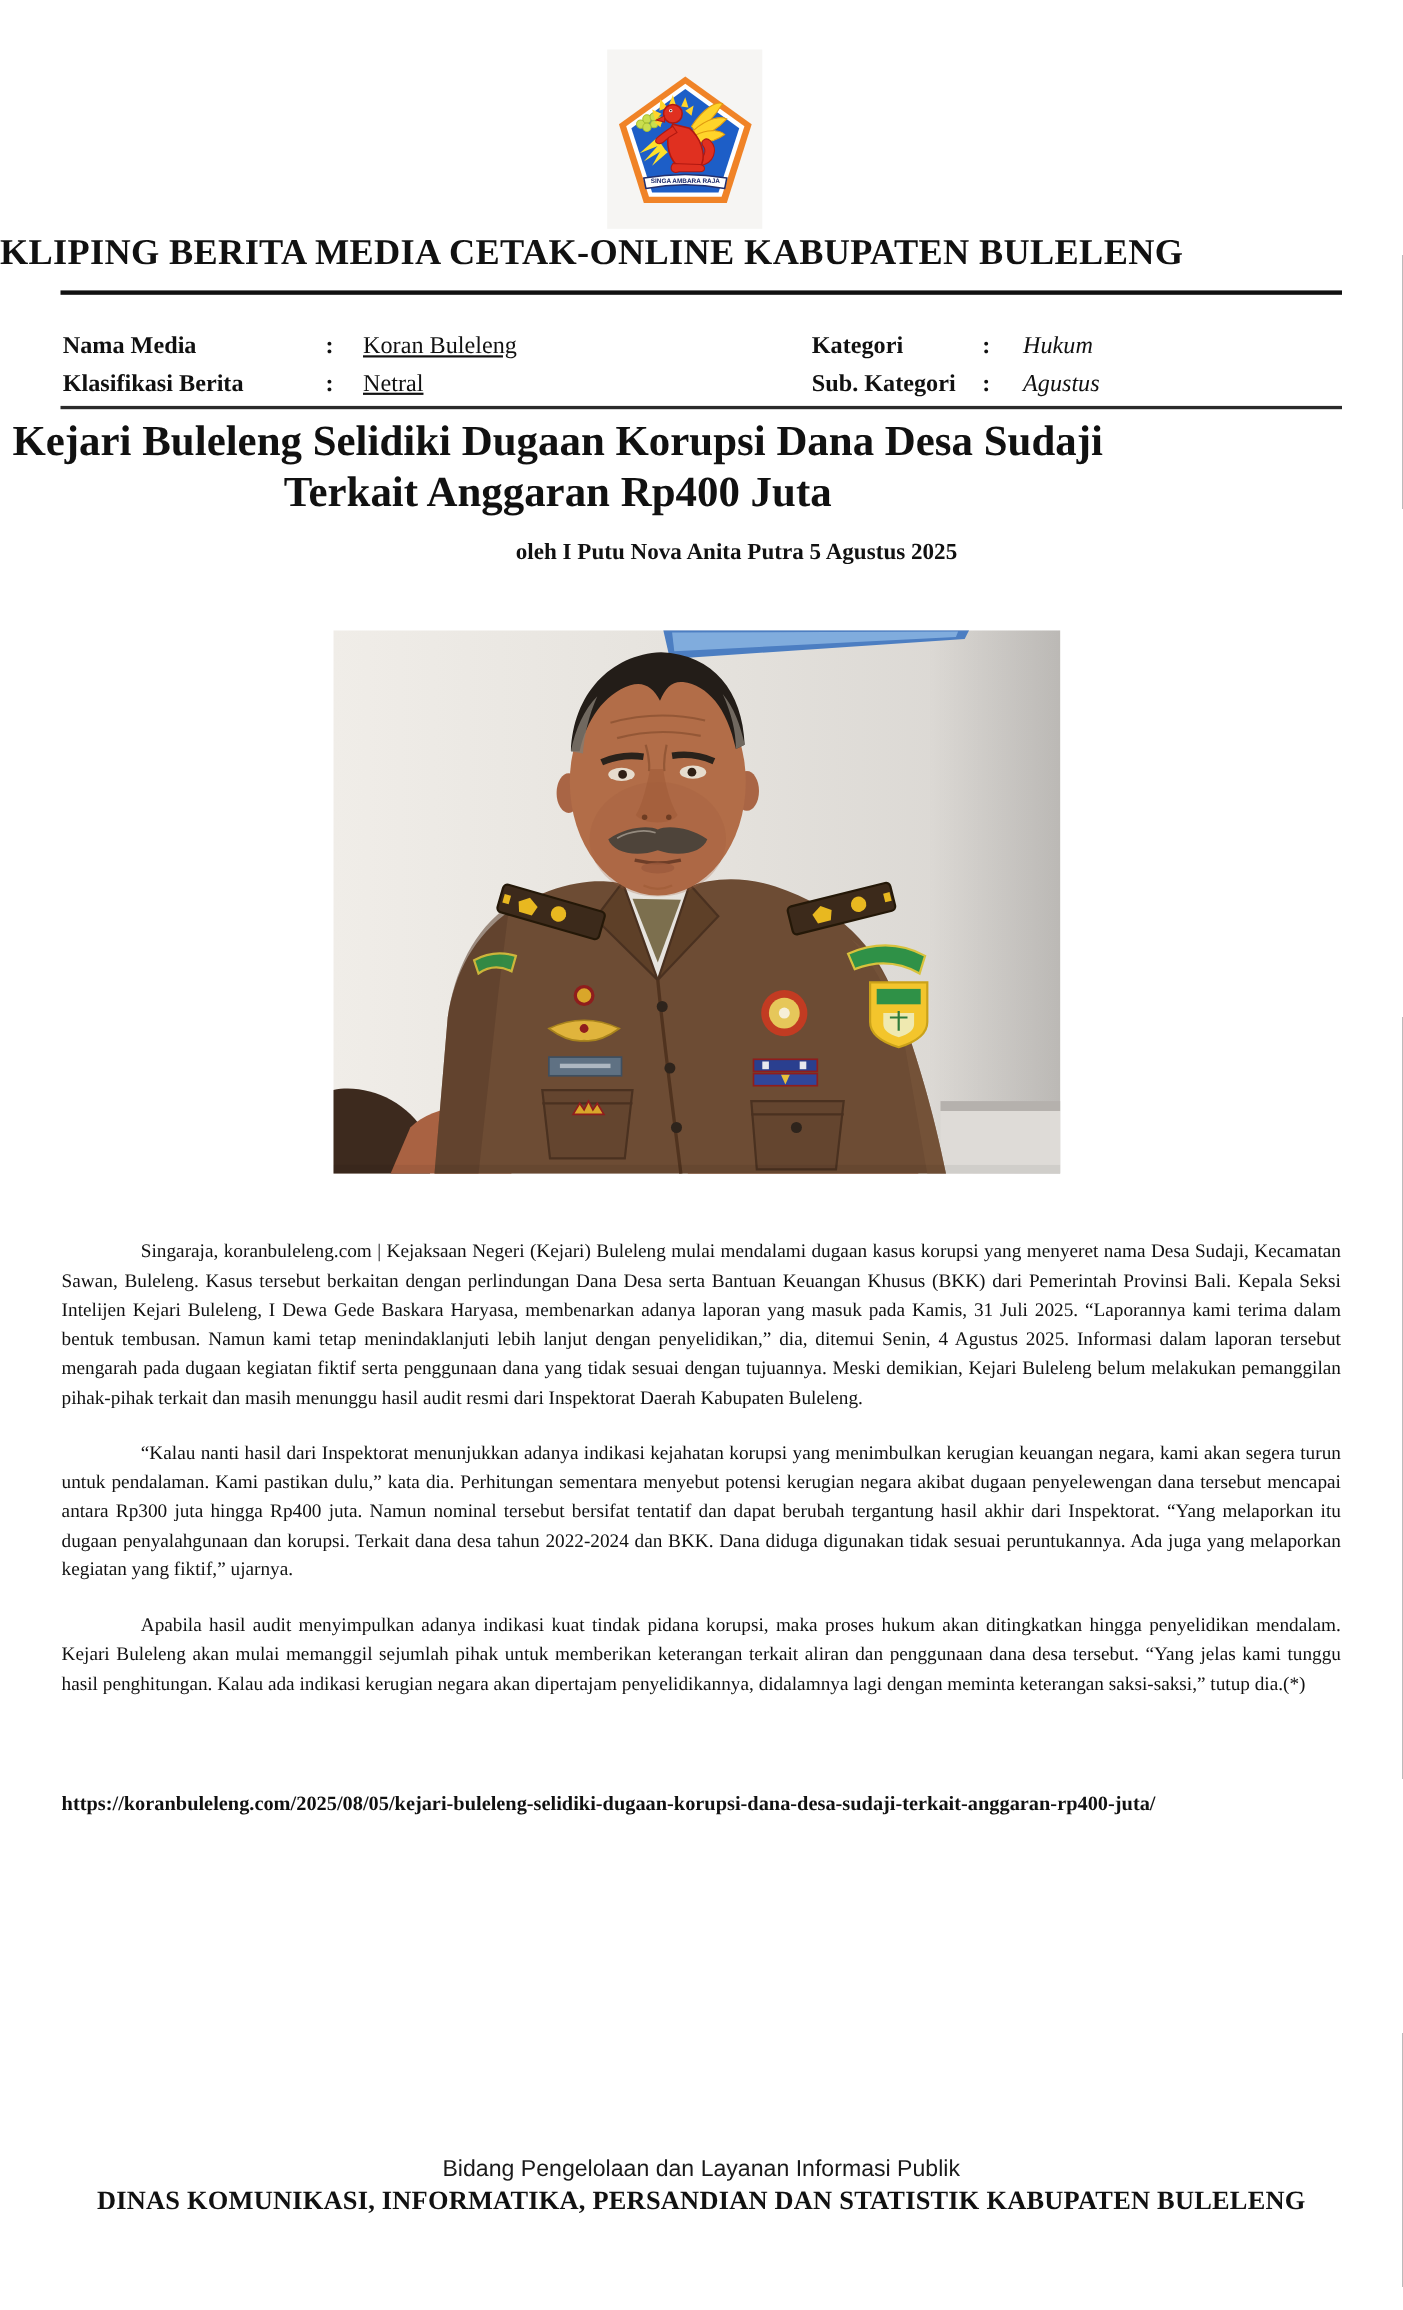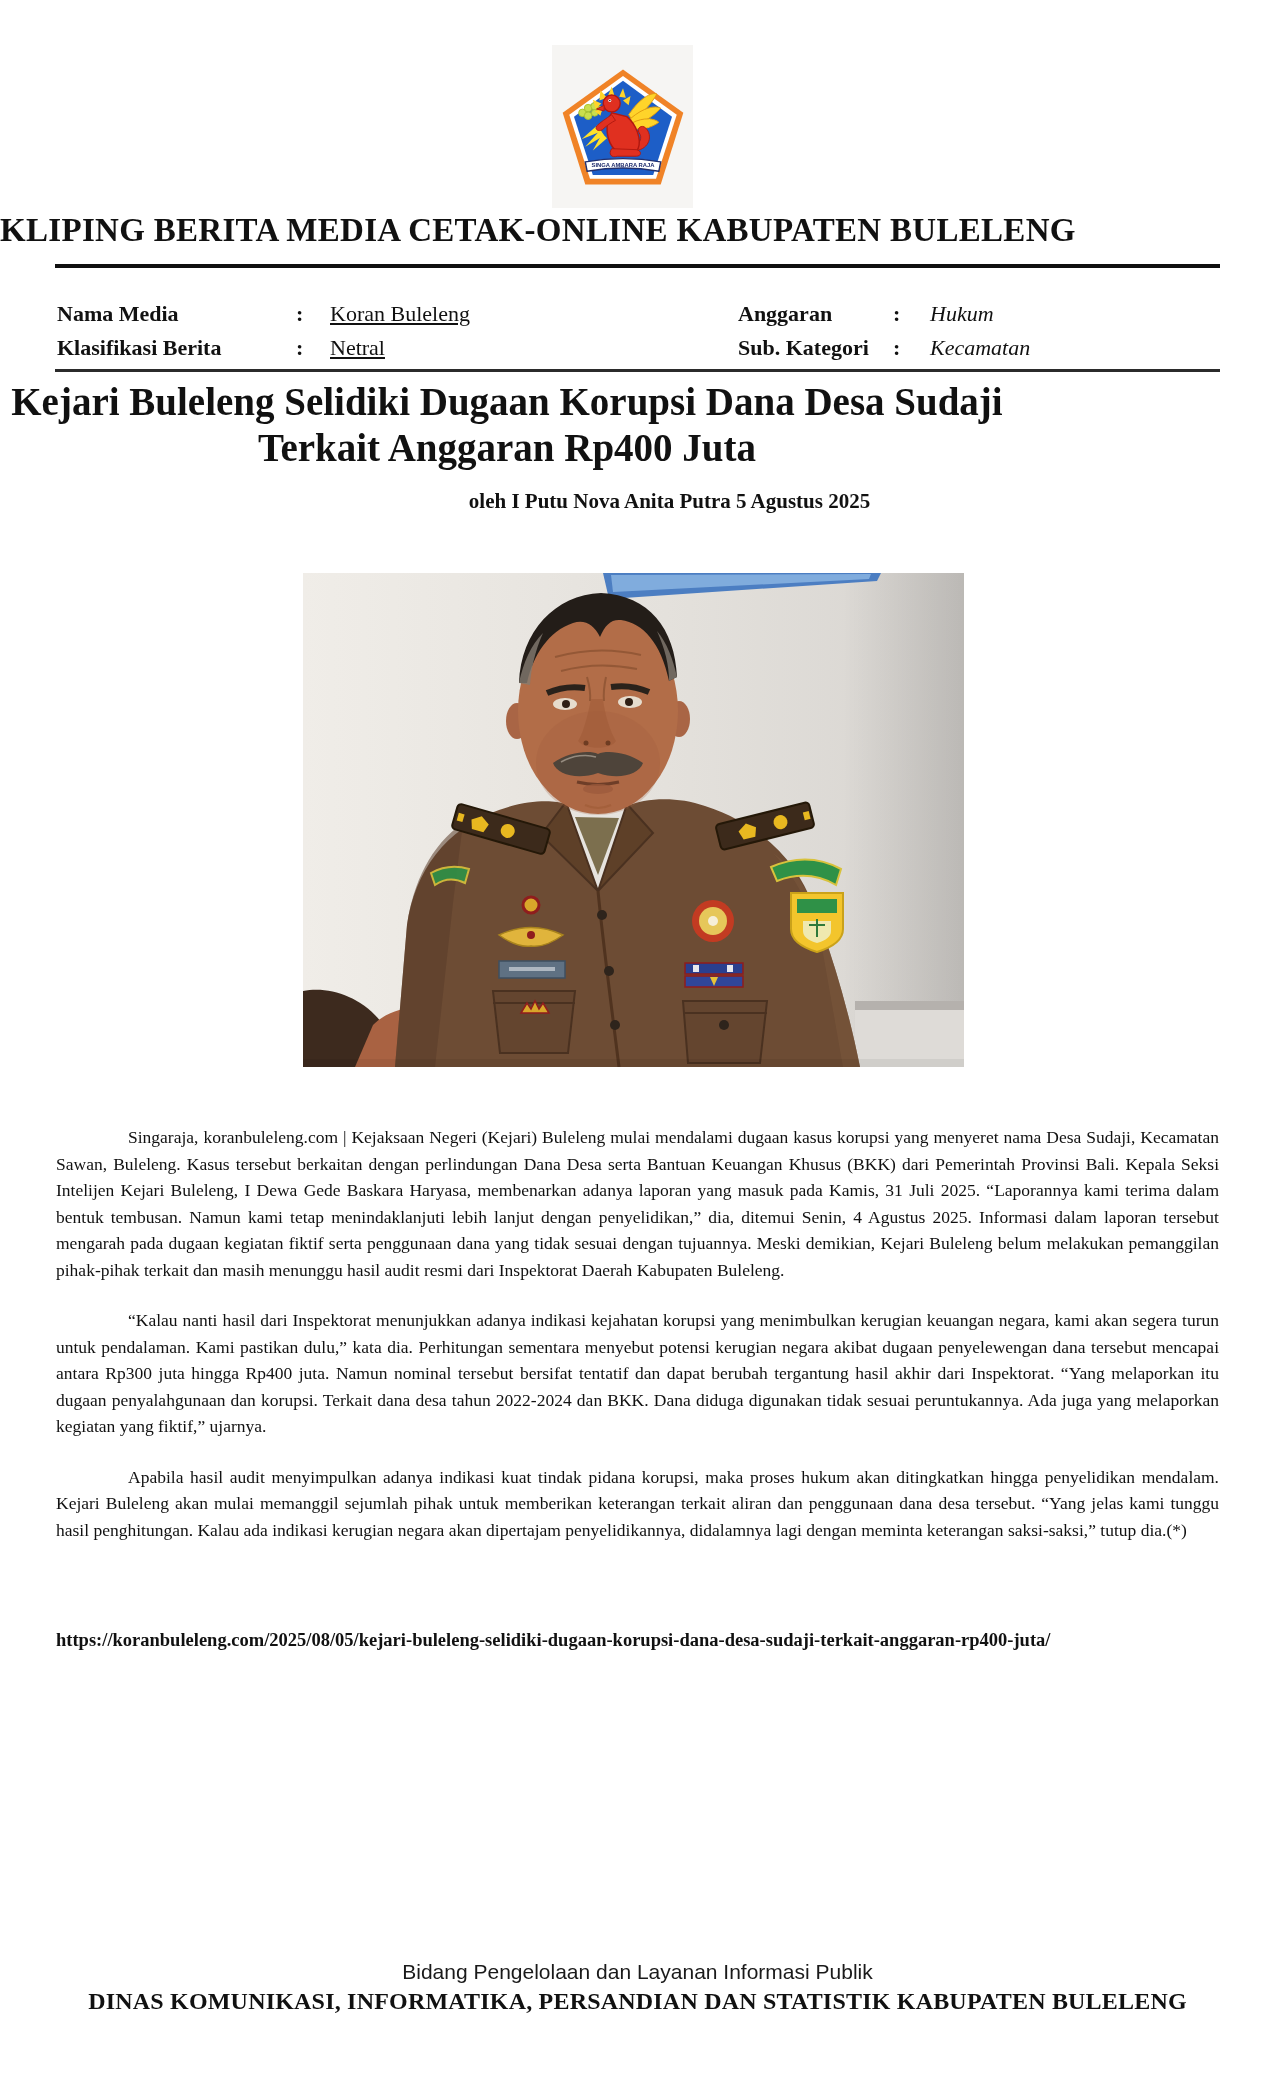--- a/index.html
+++ b/index.html
@@ -111,27 +111,27 @@
   <div class="abs rule rule-top"></div>
 
   <span class="abs meta m-r1 m-lab-l"><b>Nama Media</b></span>
   <span class="abs meta m-r1 m-col-l" style="font-weight:bold">:</span>
   <span class="abs meta m-r1 m-val-l">Koran Buleleng</span>
 
   <span class="abs meta m-r2 m-lab-l"><b>Klasifikasi Berita</b></span>
   <span class="abs meta m-r2 m-col-l" style="font-weight:bold">:</span>
   <span class="abs meta m-r2 m-val-l">Netral</span>
 
-  <span class="abs meta m-r1 m-lab-r"><b>Anggaran</b></span>
+  <span class="abs meta m-r1 m-lab-r"><b>Kategori</b></span>
   <span class="abs meta m-r1 m-col-r" style="font-weight:bold">:</span>
   <span class="abs meta m-r1 m-val-r">Hukum</span>
 
   <span class="abs meta m-r2 m-lab-r"><b>Sub. Kategori</b></span>
   <span class="abs meta m-r2 m-col-r" style="font-weight:bold">:</span>
-  <span class="abs meta m-r2 m-val-r">Kecamatan</span>
+  <span class="abs meta m-r2 m-val-r">Agustus</span>
 
   <div class="abs rule rule-bottom"></div>
 
   <div class="abs art-title">
     <div>Kejari Buleleng Selidiki Dugaan Korupsi Dana Desa Sudaji</div>
     <div>Terkait Anggaran Rp400 Juta</div>
   </div>
   <div class="abs byline">oleh I Putu Nova Anita Putra 5 Agustus 2025</div>
 
   <div class="abs photo">

